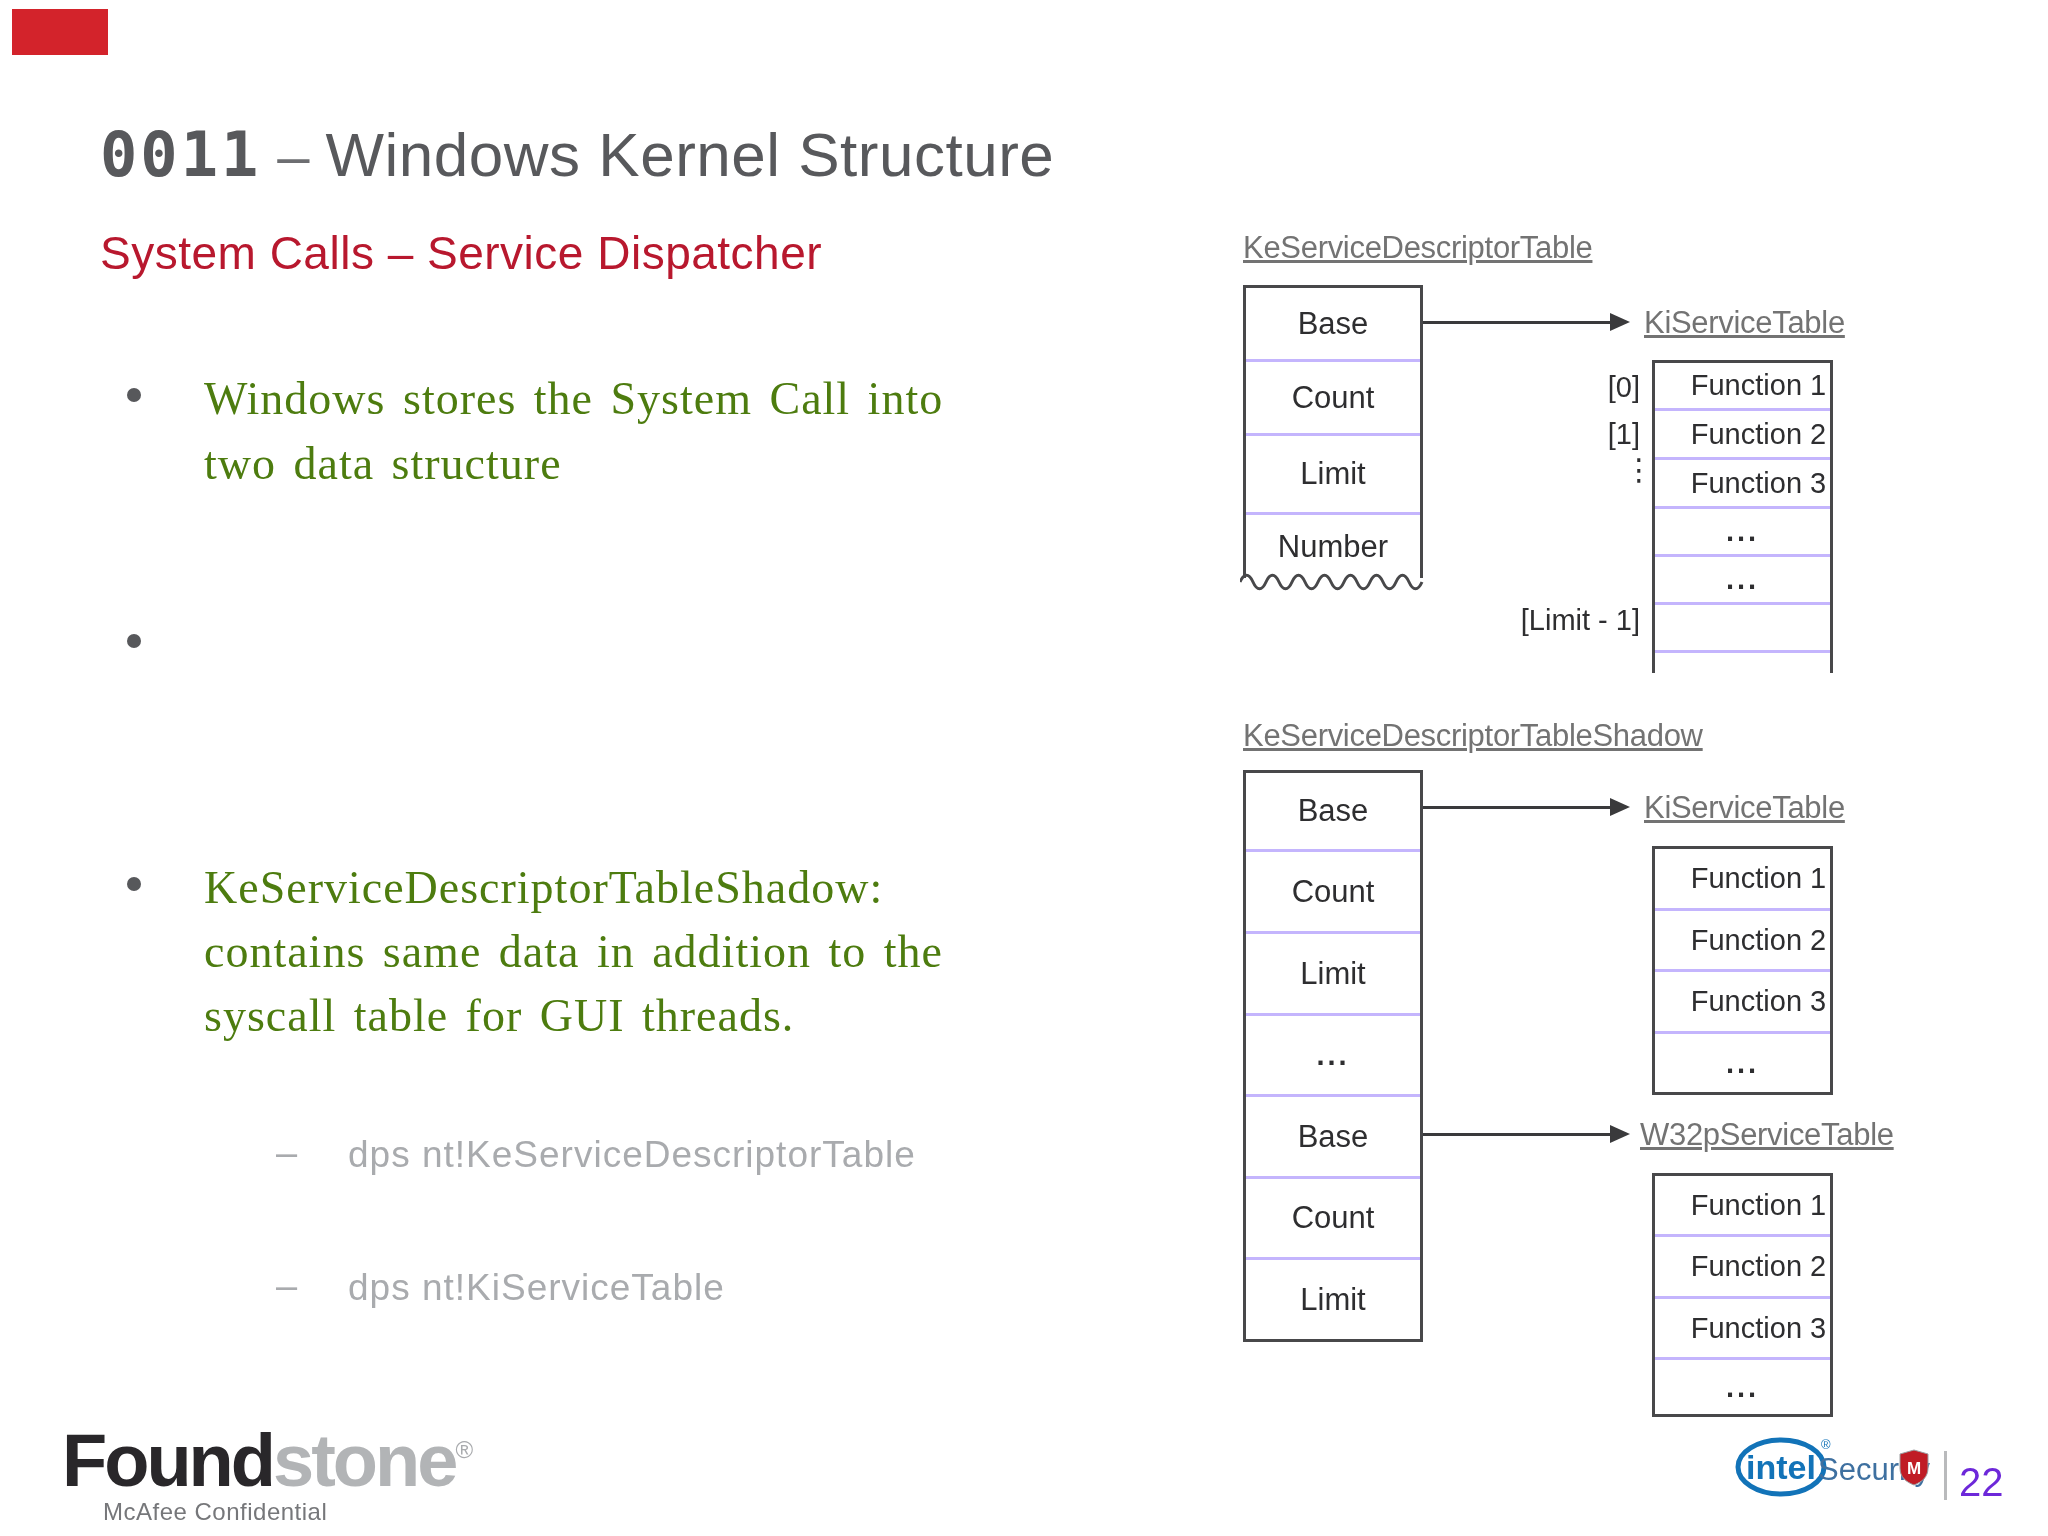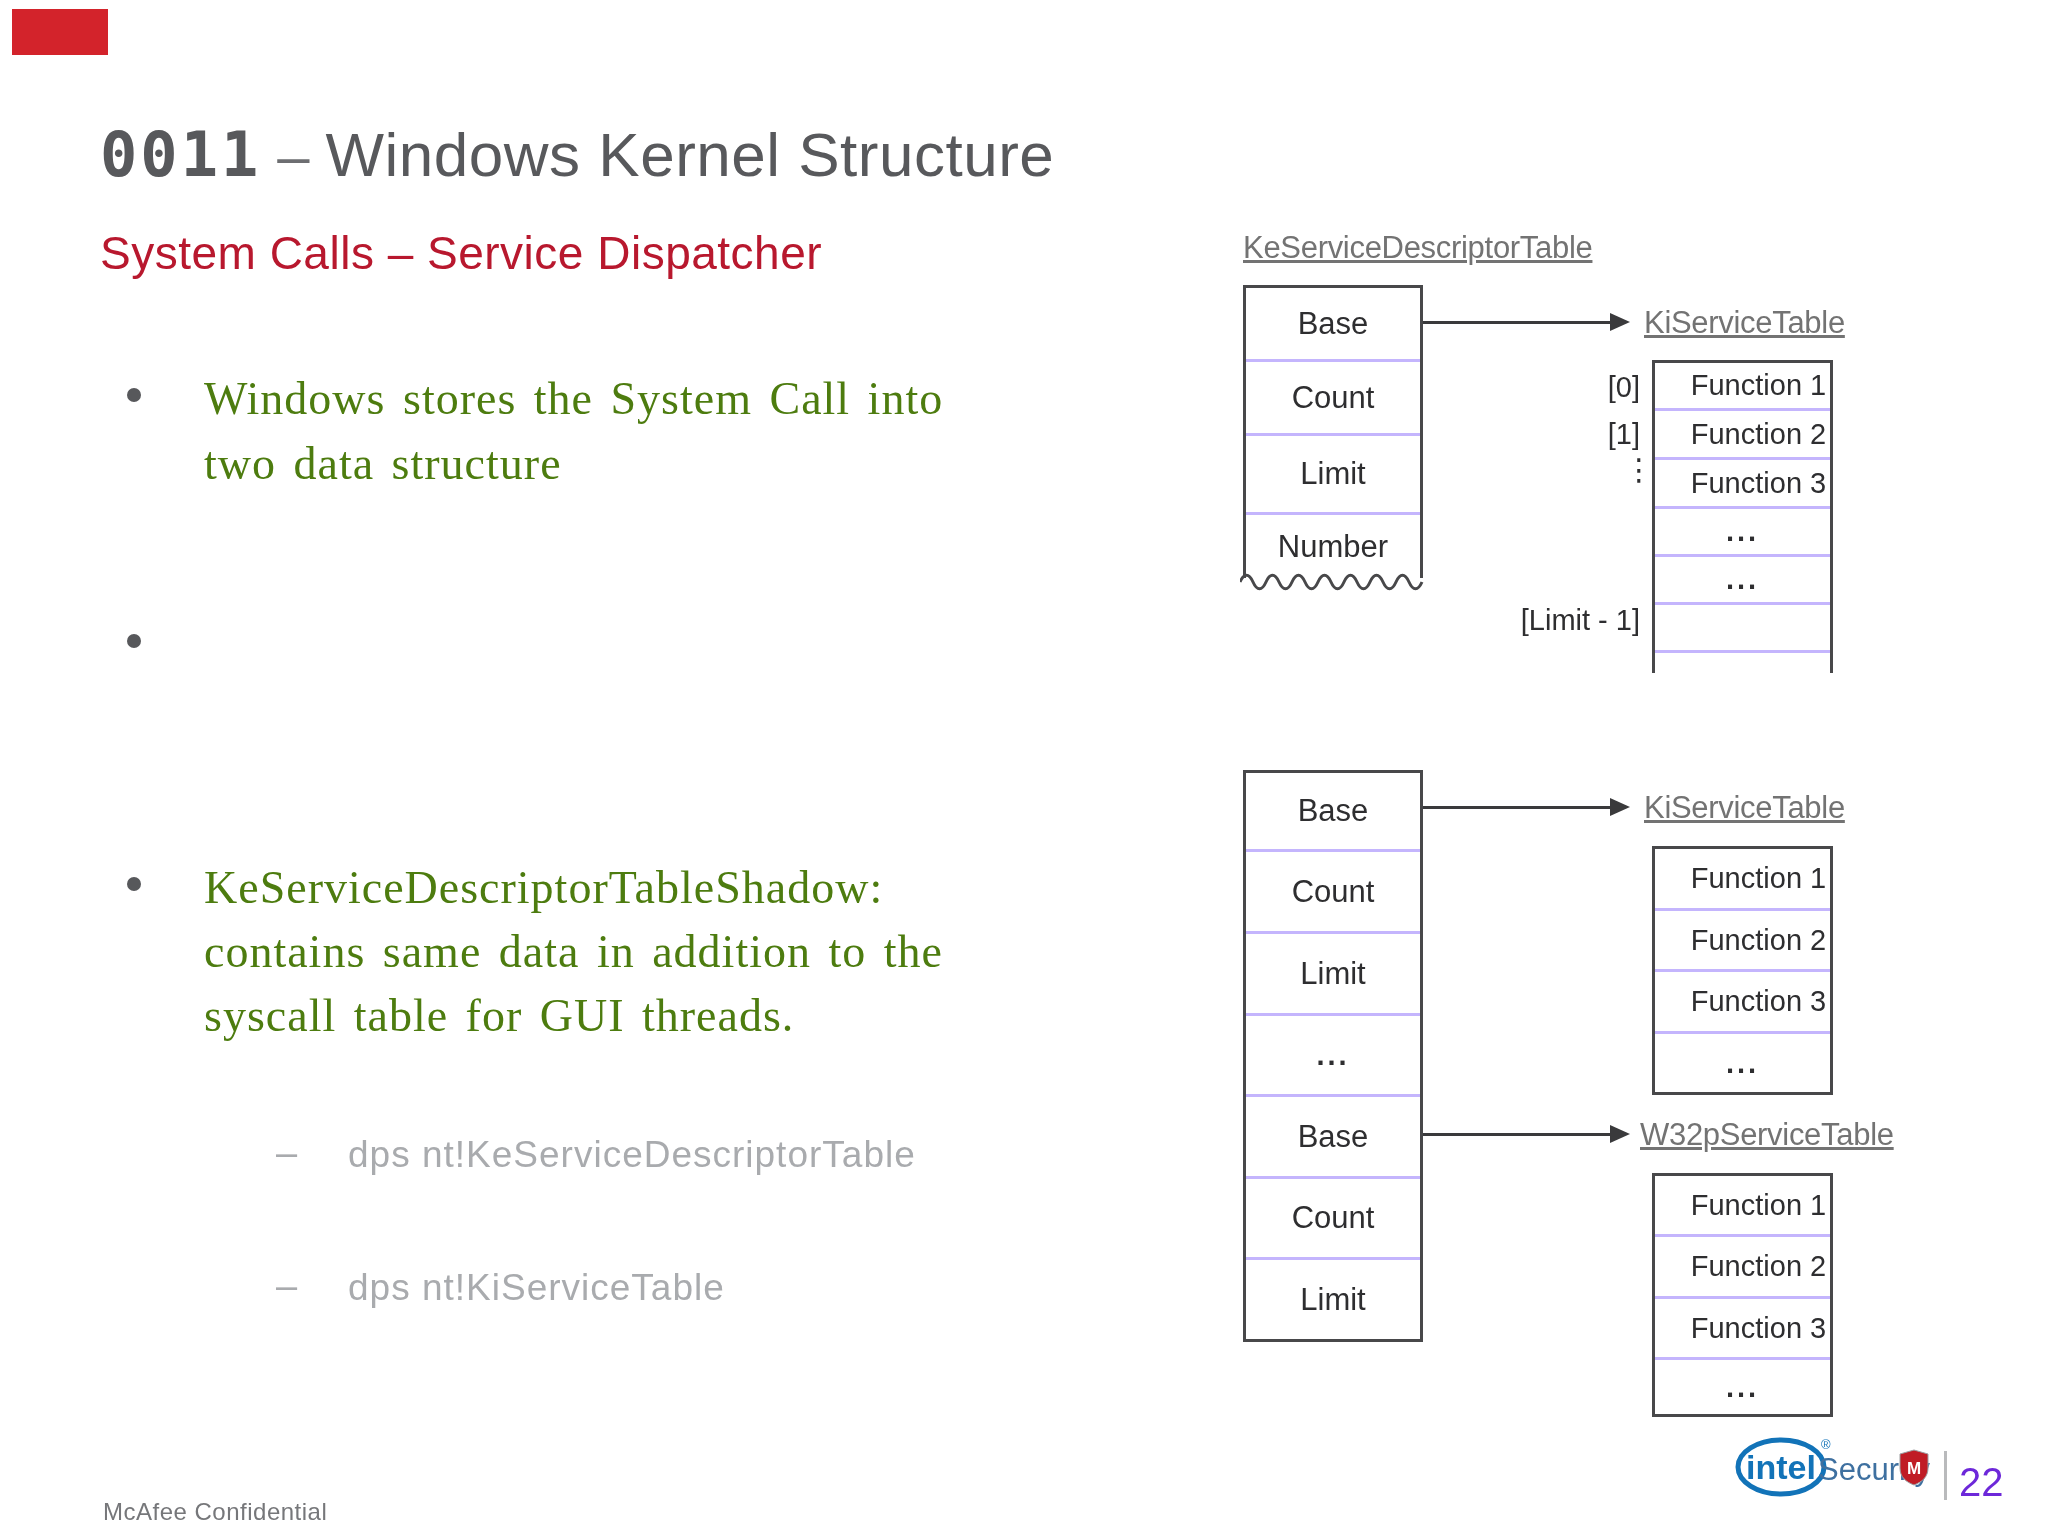--- a/index.html
+++ b/index.html
@@ -104,20 +104,21 @@
   <div class="struct open-bottom" style="left:1652px;top:360px;width:181px;">
     <div class="cell fn" style="height:48px;">Function 1</div>
     <div class="cell fn" style="height:49px;">Function 2</div>
     <div class="cell fn" style="height:49px;">Function 3</div>
     <div class="cell dots" style="height:48px;">...</div>
     <div class="cell dots" style="height:48px;">...</div>
     <div class="cell" style="height:48px;"></div>
     <div class="cell stub" style="height:20px;"></div>
   </div>
 
+  <div class="diag-label" style="left:1243px;top:718px;">KeServiceDescriptorTableShadow</div>
 
   <div class="struct" style="left:1243px;top:770px;width:180px;">
     <div class="cell" style="height:79px;">Base</div>
     <div class="cell" style="height:82px;">Count</div>
     <div class="cell" style="height:82px;">Limit</div>
     <div class="cell dots" style="height:81px;">...</div>
     <div class="cell" style="height:82px;">Base</div>
     <div class="cell" style="height:81px;">Count</div>
     <div class="cell last" style="height:79px;">Limit</div>
   </div>
@@ -135,20 +136,23 @@
   <div class="arrow" style="left:1423px;top:1133px;width:188px;"></div>
   <div class="diag-label" style="left:1640px;top:1117px;">W32pServiceTable</div>
 
   <div class="struct" style="left:1652px;top:1173px;width:181px;">
     <div class="cell fn" style="height:61px;">Function 1</div>
     <div class="cell fn" style="height:62px;">Function 2</div>
     <div class="cell fn" style="height:61px;">Function 3</div>
     <div class="cell dots last" style="height:54px;">...</div>
   </div>
 
+  <div class="brand">
+    <span class="b-bold">Found</span><span class="b-light">stone</span><span class="b-reg">®</span>
+  </div>
   <div class="confidential">McAfee Confidential</div>
 
   <svg class="intel-logo" width="92" height="62" viewBox="0 0 92 62">
     <ellipse cx="46" cy="31" rx="43" ry="27" fill="none" stroke="#1273b8" stroke-width="5"></ellipse>
     <text x="46" y="43" font-size="34" font-weight="bold" fill="#1273b8" text-anchor="middle" font-family="Liberation Sans, sans-serif">intel</text>
   </svg>
   <div style="position:absolute;left:1821px;top:1437px;font-size:13px;color:#1273b8;">®</div>
   <div class="security-label">Security</div>
   <svg class="shield" width="30" height="37" viewBox="0 0 30 37">
     <path d="M15 1 L29 5 L29 19 C29 28 23 33 15 36 C7 33 1 28 1 19 L1 5 Z" fill="#c01c25" stroke="#9c9ea1" stroke-width="1"></path>

